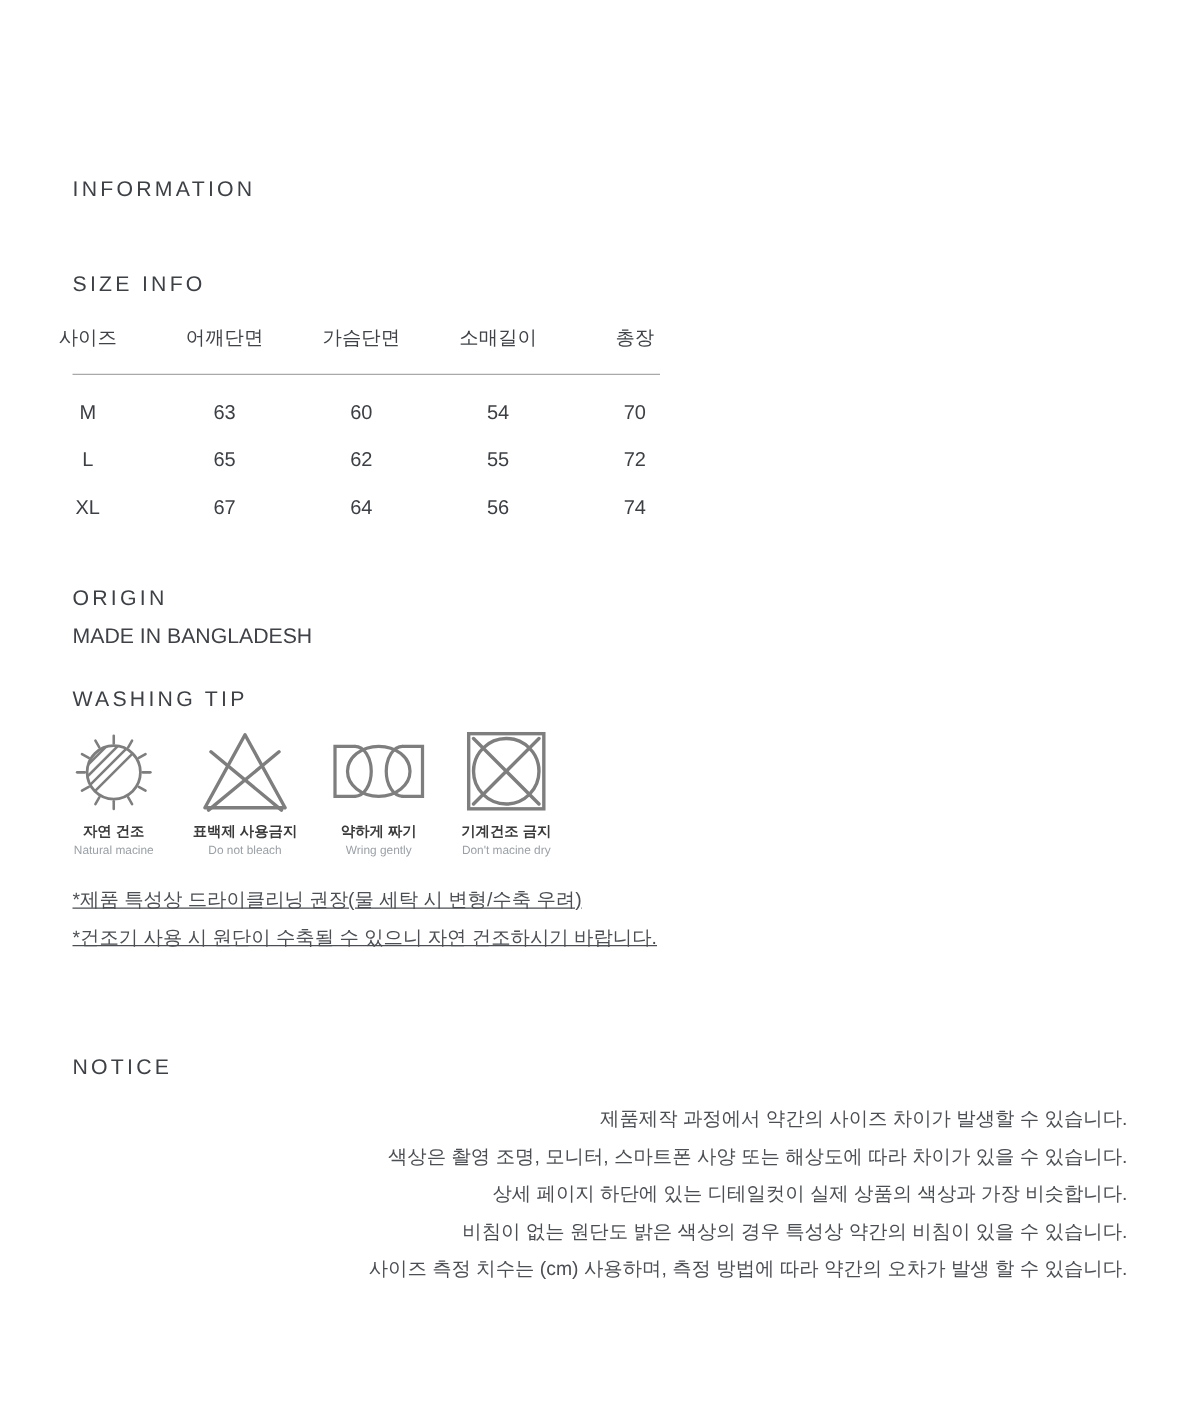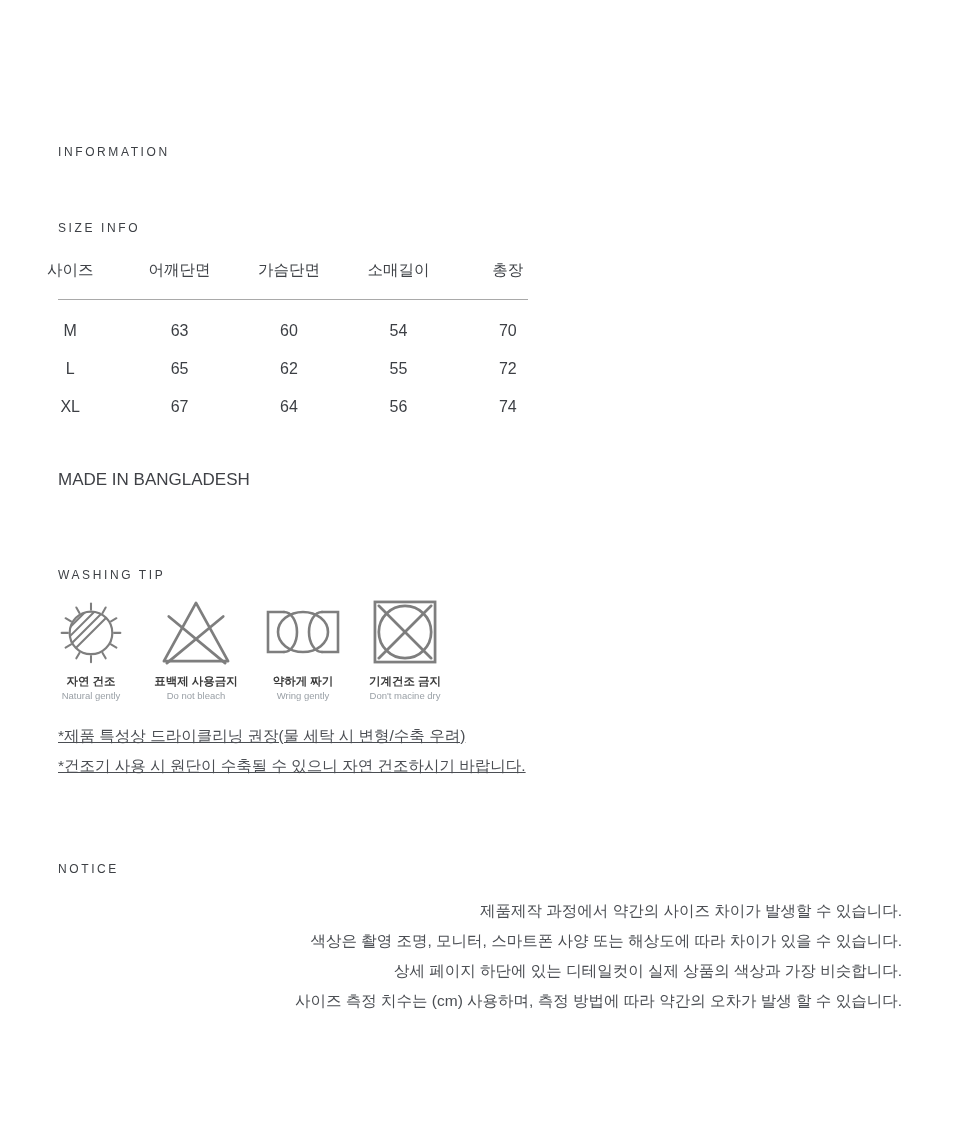--- a/index.html
+++ b/index.html
@@ -17,21 +17,21 @@
     color:var(--body-text);
   }
   .page{
     width:960px;
     min-height:1136px;
     padding:144px 58px 90px 58px;
     background:#ffffff;
   }
   .sec-heading{
     margin:0;
-    font-size:12px;
+    font-size:17px;
     font-weight:500;
     letter-spacing:2.6px;
     color:var(--heading-text);
     line-height:16px;
   }
   
   .size-info{margin-top:60px;}
   .size-table{width:470px;}
   .st-row{
     display:flex;
@@ -69,21 +69,21 @@
   }
   
   .origin{margin-top:45px;}
   .origin-value{
     margin:13px 0 0 0;
     font-size:17px;
     color:#3f4146;
     line-height:17px;
   }
   
-  .washing{margin-top:79px;}
+  .washing{margin-top:35px;}
   .wash-icons{
     display:flex;
     align-items:flex-start;
     margin-top:14px;
   }
   .wash-fig{
     display:flex;
     flex-direction:column;
     align-items:center;
   }
@@ -170,20 +170,21 @@
           <div class="st-cell">67</div>
           <div class="st-cell">64</div>
           <div class="st-cell">56</div>
           <div class="st-cell">74</div>
         </div>
       </div>
     </div>
   </section>
 
   <section class="origin">
+    <h3 class="sec-heading">ORIGIN</h3>
     <p class="origin-value">MADE IN BANGLADESH</p>
   </section>
 
   <section class="washing">
     <h3 class="sec-heading">WASHING TIP</h3>
 
     <div class="wash-icons">
 
       <div class="wash-fig fig-1">
         <div class="iconbox">
@@ -211,21 +212,21 @@
             <g clip-path="url(#sunclip)" stroke-width="2.3">
               <line x1="13" y1="60" x2="59" y2="14"></line>
               <line x1="8" y1="55" x2="54" y2="9"></line>
               <line x1="3" y1="50" x2="49" y2="4"></line>
               <line x1="-2" y1="45" x2="44" y2="-1"></line>
               <line x1="-7" y1="40" x2="39" y2="-6"></line>
             </g>
           </svg>
         </div>
         <div class="wash-label-ko">자연 건조</div>
-        <div class="wash-label-en">Natural gently</div>
+        <div class="wash-label-en">Natural macine</div>
       </div>
 
       <div class="wash-fig fig-2">
         <div class="iconbox">
           <svg width="74" height="70" viewBox="0 0 76 72" stroke-width="2.8" stroke-linecap="round" stroke-linejoin="round">
             <path d="M38 6 L71 66 L5 66 Z"></path>
             <line x1="10" y1="20" x2="68" y2="68"></line>
             <line x1="66" y1="20" x2="8" y2="68"></line>
           </svg>
         </div>
@@ -267,17 +268,18 @@
       <p class="wash-note">*건조기 사용 시 원단이 수축될 수 있으니 자연 건조하시기 바랍니다.</p>
     </div>
   </section>
 
   <section class="notice">
     <h3 class="sec-heading">NOTICE</h3>
     <div class="notice-lines">
       <p class="notice-line">제품제작 과정에서 약간의 사이즈 차이가 발생할 수 있습니다.</p>
       <p class="notice-line">색상은 촬영 조명, 모니터, 스마트폰 사양 또는 해상도에 따라 차이가 있을 수 있습니다.</p>
       <p class="notice-line">상세 페이지 하단에 있는 디테일컷이 실제 상품의 색상과 가장 비슷합니다.</p>
+      <p class="notice-line">비침이 없는 원단도 밝은 색상의 경우 특성상 약간의 비침이 있을 수 있습니다.</p>
       <p class="notice-line">사이즈 측정 치수는 (cm) 사용하며, 측정 방법에 따라 약간의 오차가 발생 할 수 있습니다.</p>
     </div>
   </section>
 
 </div>
 
 </body></html>

